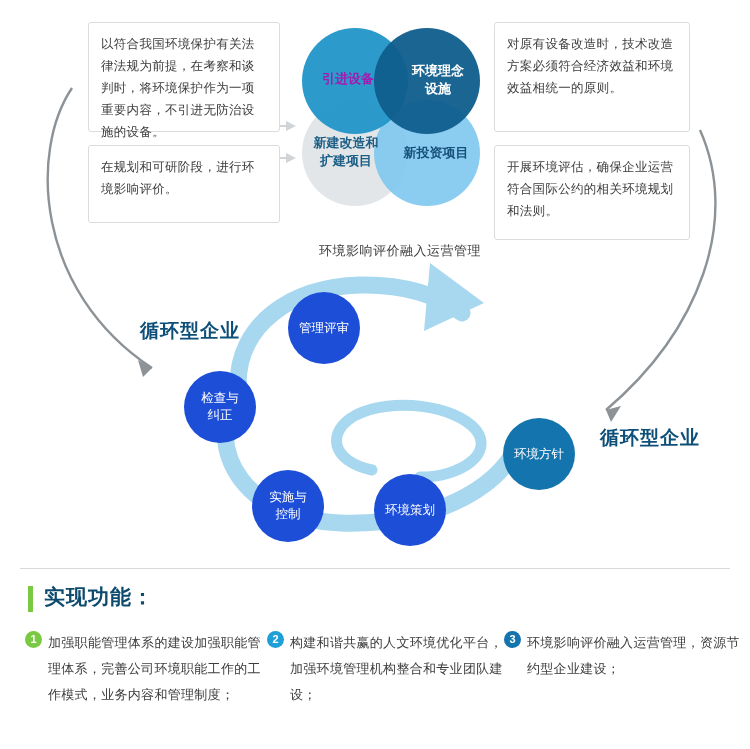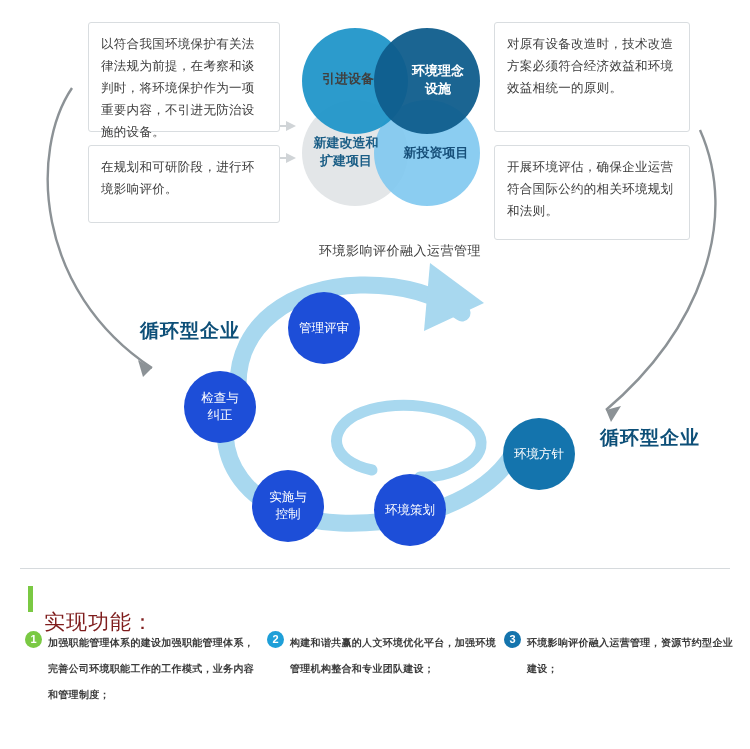--- a/index.html
+++ b/index.html
@@ -71,21 +71,21 @@
     opacity: 0.9;
   }
   .venn-label {
     position: absolute;
     font-size: 13px;
     font-weight: bold;
     line-height: 18px;
     text-align: center;
     width: 80px;
   }
-  .vl-intro  { left: 8px;  top: 56px; color: #404040; }
+  .vl-intro  { left: 8px;  top: 56px; color: #a21caf; }
   .vl-exist  { left: 98px; top: 48px; color: #ffffff; }
   .vl-new    { left: 6px;  top: 120px; color: #1b5e86; }
   .vl-invest { left: 96px; top: 130px; color: #17507a; }
 
   .venn-caption {
     position: absolute;
     left: 300px;
     top: 242px;
     width: 200px;
     text-align: center;
@@ -140,42 +140,40 @@
     top: 568px;
     width: 710px;
     height: 1px;
     background: #d6dadd;
   }
   .fn-title {
     position: absolute;
     left: 44px;
     top: 583px;
     font-size: 21px;
-    font-weight: normal;
-    color: #7f1d1d;
+    font-weight: bold;
+    color: #0c4a6e;
     letter-spacing: 1px;
-    margin-top: 25px;
   }
   .fn-accent {
     position: absolute;
     left: 28px;
     top: 586px;
     width: 5px;
     height: 26px;
     background: #7ac943;
   }
   .fn-item {
     position: absolute;
     top: 630px;
     width: 215px;
-    font-size: 10px;
+    font-size: 13px;
     line-height: 26px;
     color: #3c3c3c;
     letter-spacing: 0.3px;
-    font-weight: bold;
   }
   .fn-1 { left: 48px; }
   .fn-2 { left: 290px; }
   .fn-3 { left: 527px; }
   .fn-badge {
     position: absolute;
     top: 631px;
     width: 17px;
     height: 17px;
     border-radius: 50%;

